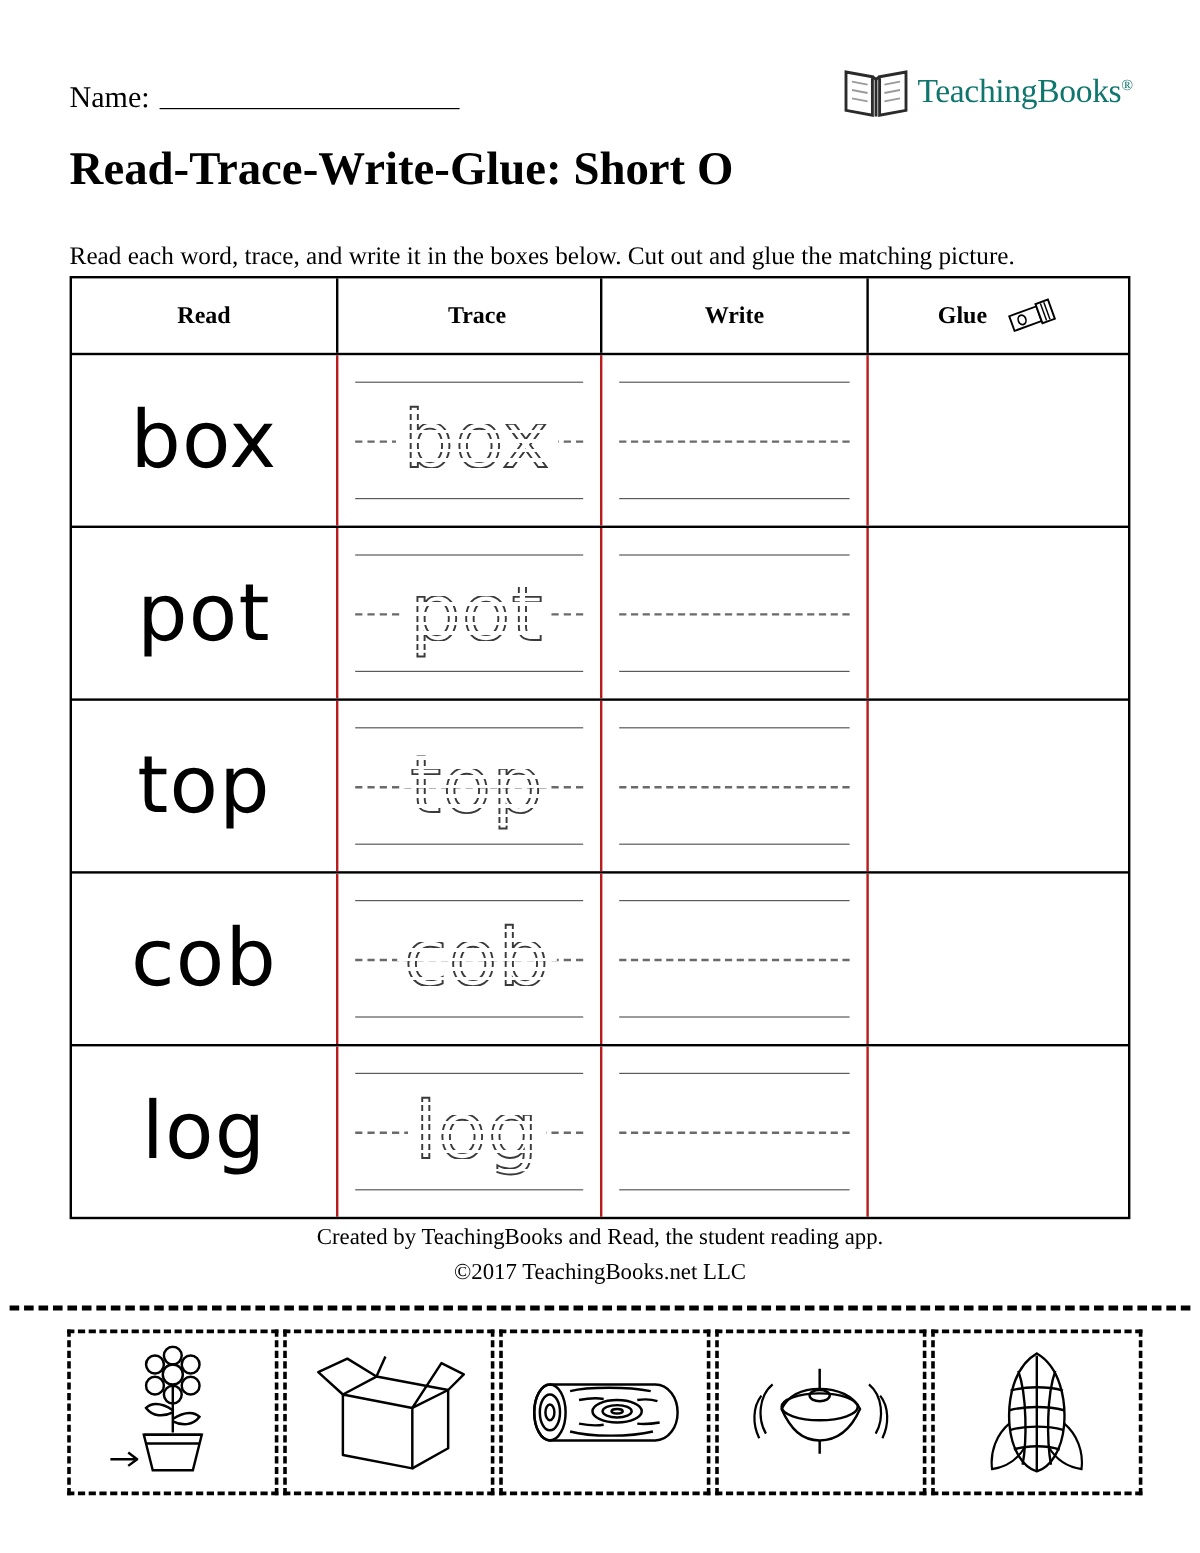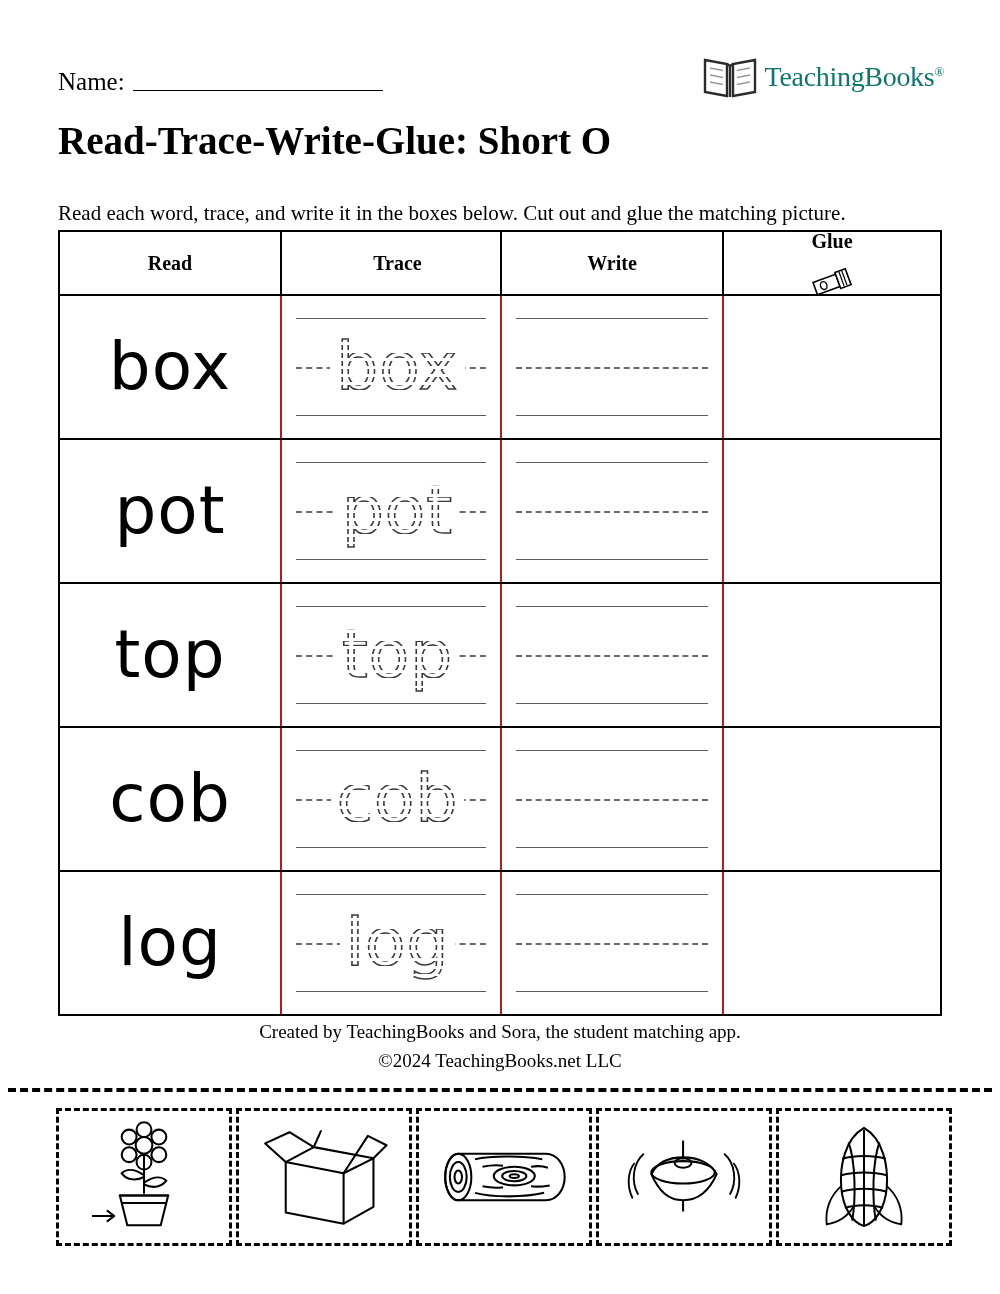--- a/index.html
+++ b/index.html
@@ -116,21 +116,20 @@
   .col-read  { width: 222px; }
   .col-trace { width: 220px; padding-left: 13px; }
   .col-write { width: 222px; }
   .col-glue  { width: 216px; }
 
   .glue-head {
     display: flex;
     align-items: center;
     justify-content: center;
     gap: 14px;
-    flex-direction: column;
   }
   .glue-icon { width: 46px; height: 30px; }
 
   .row {
     display: flex;
     height: 142px;
     border-bottom: 2px solid #000;
   }
   .row:last-child { border-bottom: none; }
 
@@ -409,22 +408,22 @@
             <div class="rule-bottom"></div>
         </div>
         <span class="word"></span>
       </div>
       <div class="cell col-glue"></div>
     </div>
 
   </div>
 
   <div class="credit">
-    <div>Created by TeachingBooks and Sora, the student matching app.</div>
-    <div>©2024 TeachingBooks.net LLC</div>
+    <div>Created by TeachingBooks and Read, the student reading app.</div>
+    <div>©2017 TeachingBooks.net LLC</div>
   </div>
 
   <div class="cutline"></div>
 
   <div class="cut-strip">
 
     <div class="cut-box">
       <svg viewBox="0 0 140 120" width="130" height="112">
         <g fill="none" stroke="#000" stroke-width="2.2">
           <circle cx="70" cy="26" r="9"></circle>

